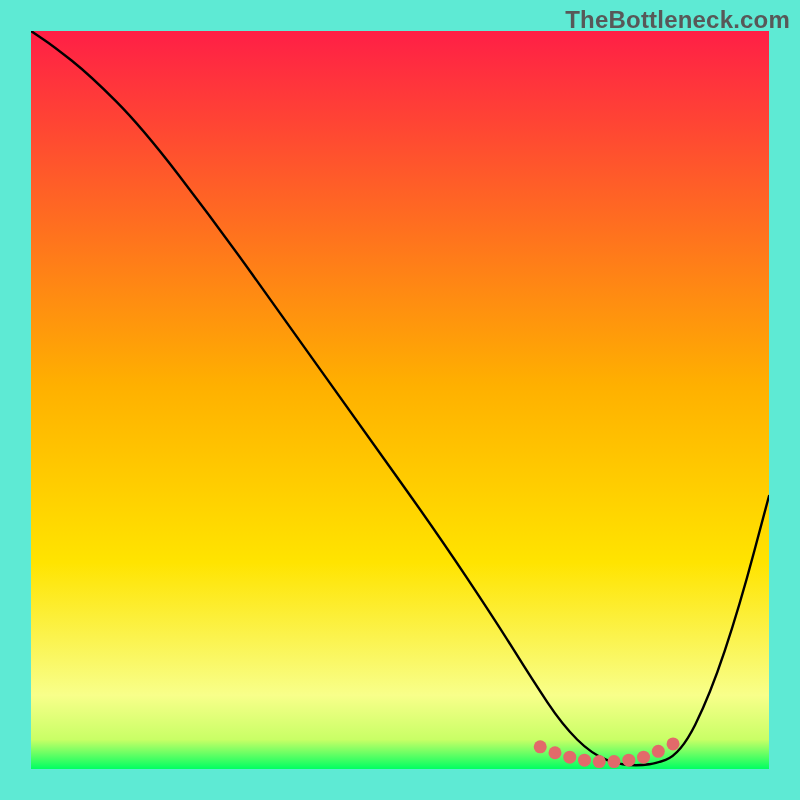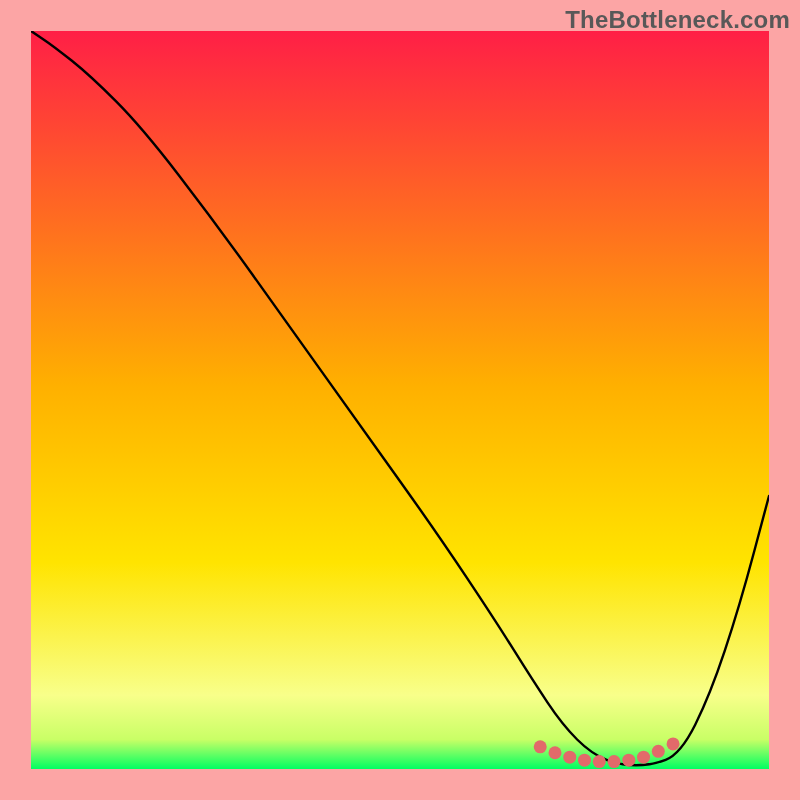--- a/index.html
+++ b/index.html
@@ -8,21 +8,21 @@
     width: 800px;
     height: 800px;
     background: #000;
     overflow: hidden;
     font-family: Arial, Helvetica, sans-serif;
   }
   .outer {
     position: relative;
     width: 800px;
     height: 800px;
-    background: #fca5a5;
+    background: #5eead4;
   }
   .attribution {
     position: absolute;
     top: 6px;
     right: 10px;
     color: #585858;
     font-size: 24px;
     font-weight: bold;
     letter-spacing: 0.2px;
     z-index: 10;

